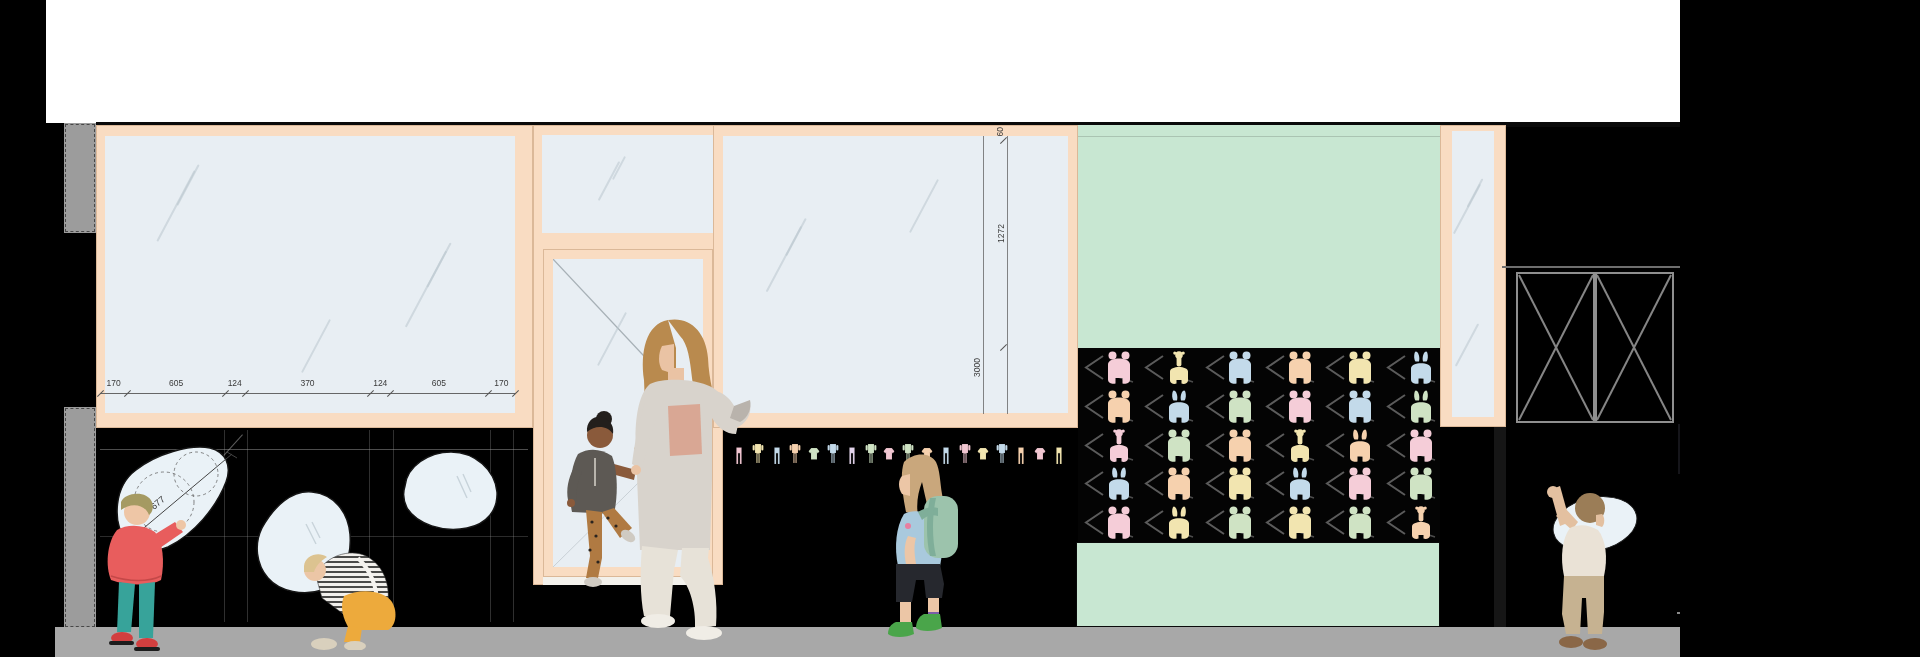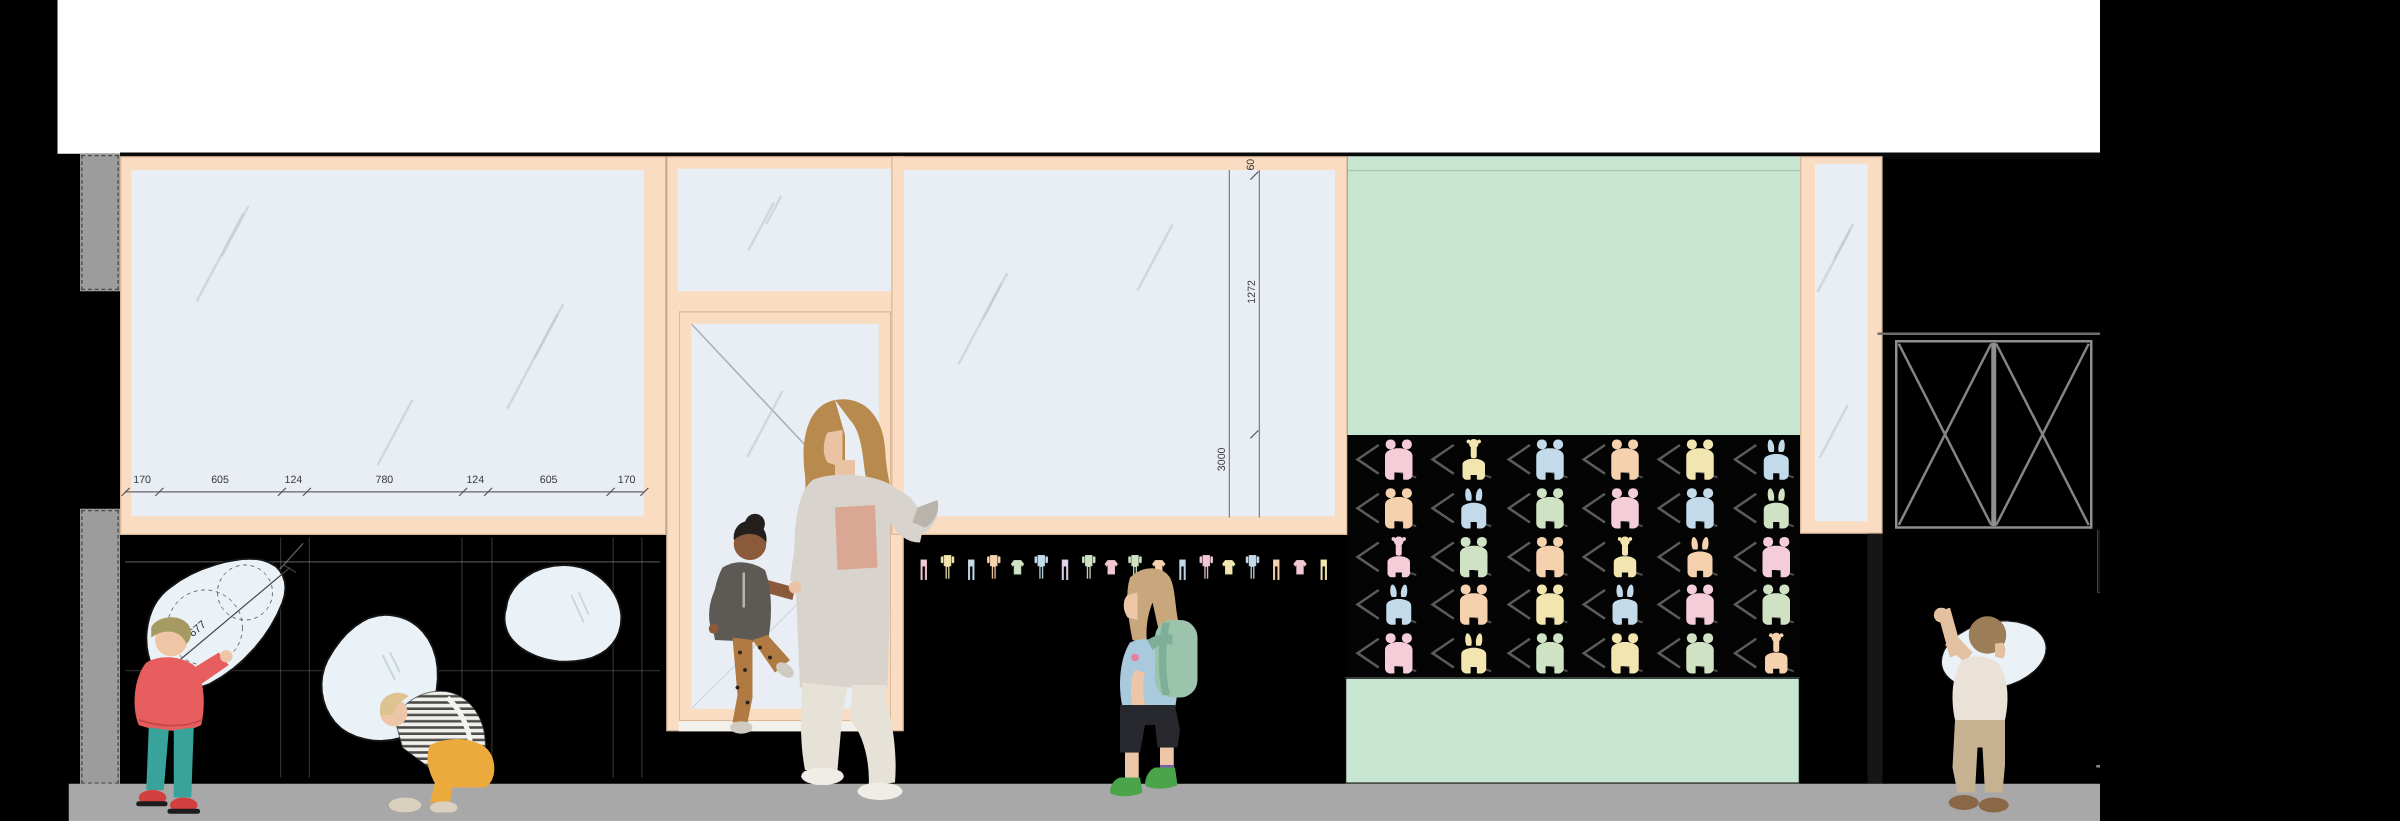--- a/index.html
+++ b/index.html
@@ -50,21 +50,21 @@
       <div class="refl" style="left:333px;top:104px;height:50px;"></div>
       <div class="refl" style="left:210px;top:180px;height:60px;"></div>
     </div>
   </div>
 
   <div class="abs" style="left:100px;top:378px;width:415px;height:20px;">
       <div class="dimline" style="left: 0px; top: 15px; width: 415px; height: 1px;"></div>
       <span class="dimlab" style="left: 13.6831px;">170</span>
       <span class="dimlab" style="left: 76.0619px;">605</span>
       <span class="dimlab" style="left: 134.738px;">124</span>
-      <span class="dimlab" style="left: 207.5px;">780</span>
+      <span class="dimlab" style="left: 207.5px;">370</span>
       <span class="dimlab" style="left: 280.262px;">124</span>
       <span class="dimlab" style="left: 338.938px;">605</span>
       <span class="dimlab" style="left: 401.317px;">170</span>
       <div class="tick" style="left: 0px; top: 11px;"></div>
       <div class="tick" style="left: 27.3662px; top: 11px;"></div>
       <div class="tick" style="left: 124.758px; top: 11px;"></div>
       <div class="tick" style="left: 144.719px; top: 11px;"></div>
       <div class="tick" style="left: 270.281px; top: 11px;"></div>
       <div class="tick" style="left: 290.242px; top: 11px;"></div>
       <div class="tick" style="left: 387.634px; top: 11px;"></div>

